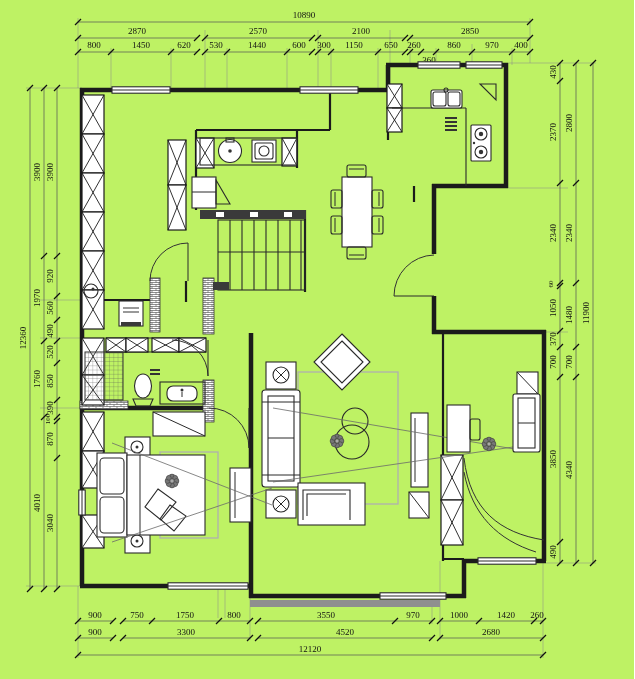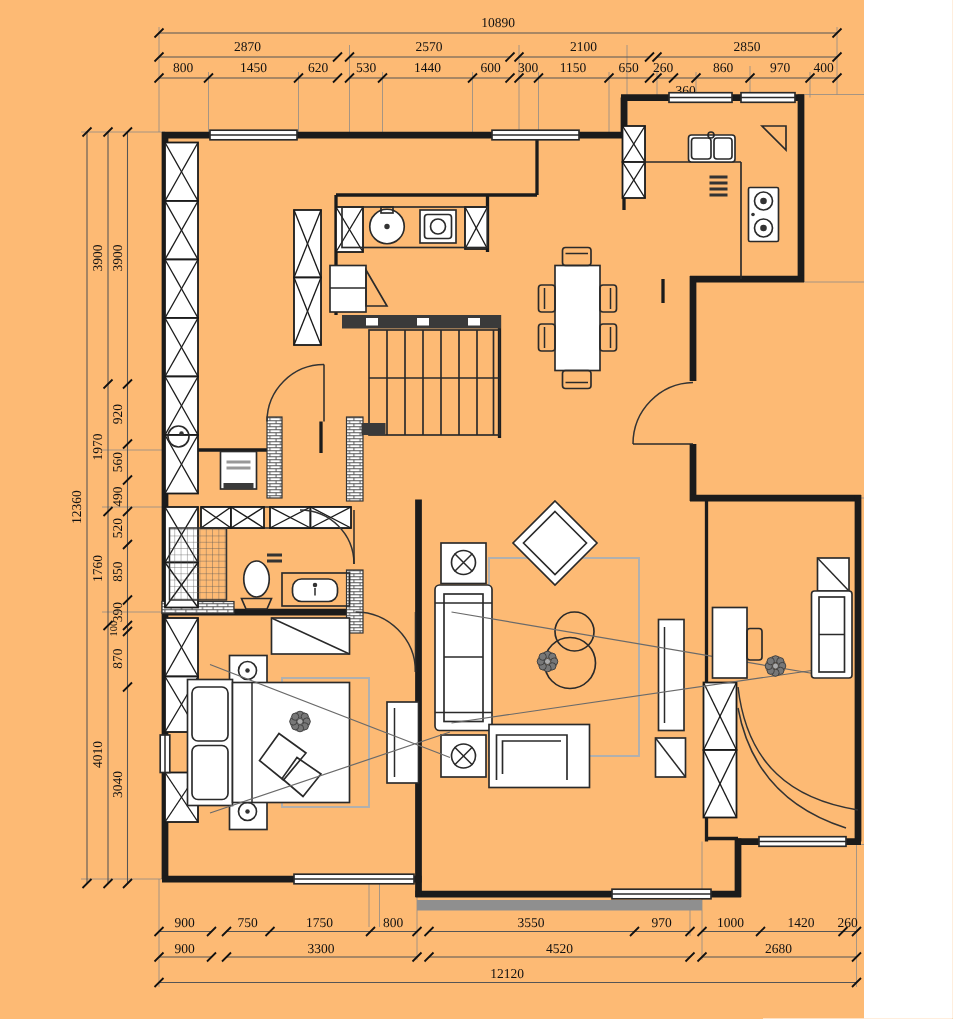--- a/index.html
+++ b/index.html
@@ -1,16 +1,16 @@
 <!DOCTYPE html>
 <html><head>
 <meta charset="utf-8">
 <style>
   html,body{margin:0;padding:0;background:#fff;}
-  #stage{width:548px;height:679px;position:relative;background:#fdba74;overflow:hidden;padding-left:28px;}
+  #stage{width:634px;height:679px;position:relative;background:#bef264;overflow:hidden;}
   svg{display:block}
   .w{stroke:#1b1b1b;stroke-width:4.5;fill:none}
   .w2{stroke:#1b1b1b;stroke-width:2.2;fill:none}
   .t{stroke:#2a2a2a;stroke-width:1;fill:none}
   .f{stroke:#2a2a2a;stroke-width:1.1;fill:none}
   .fw{stroke:#2a2a2a;stroke-width:1.1;fill:#fff}
   .rug{stroke:#b0b0b0;stroke-width:1.3;fill:none}
   .sight{stroke:#6a6a6a;stroke-width:.8;fill:none}
   .arc{stroke:#333;stroke-width:1;fill:none}
   .dim{stroke:#555;stroke-width:.7;fill:none}

